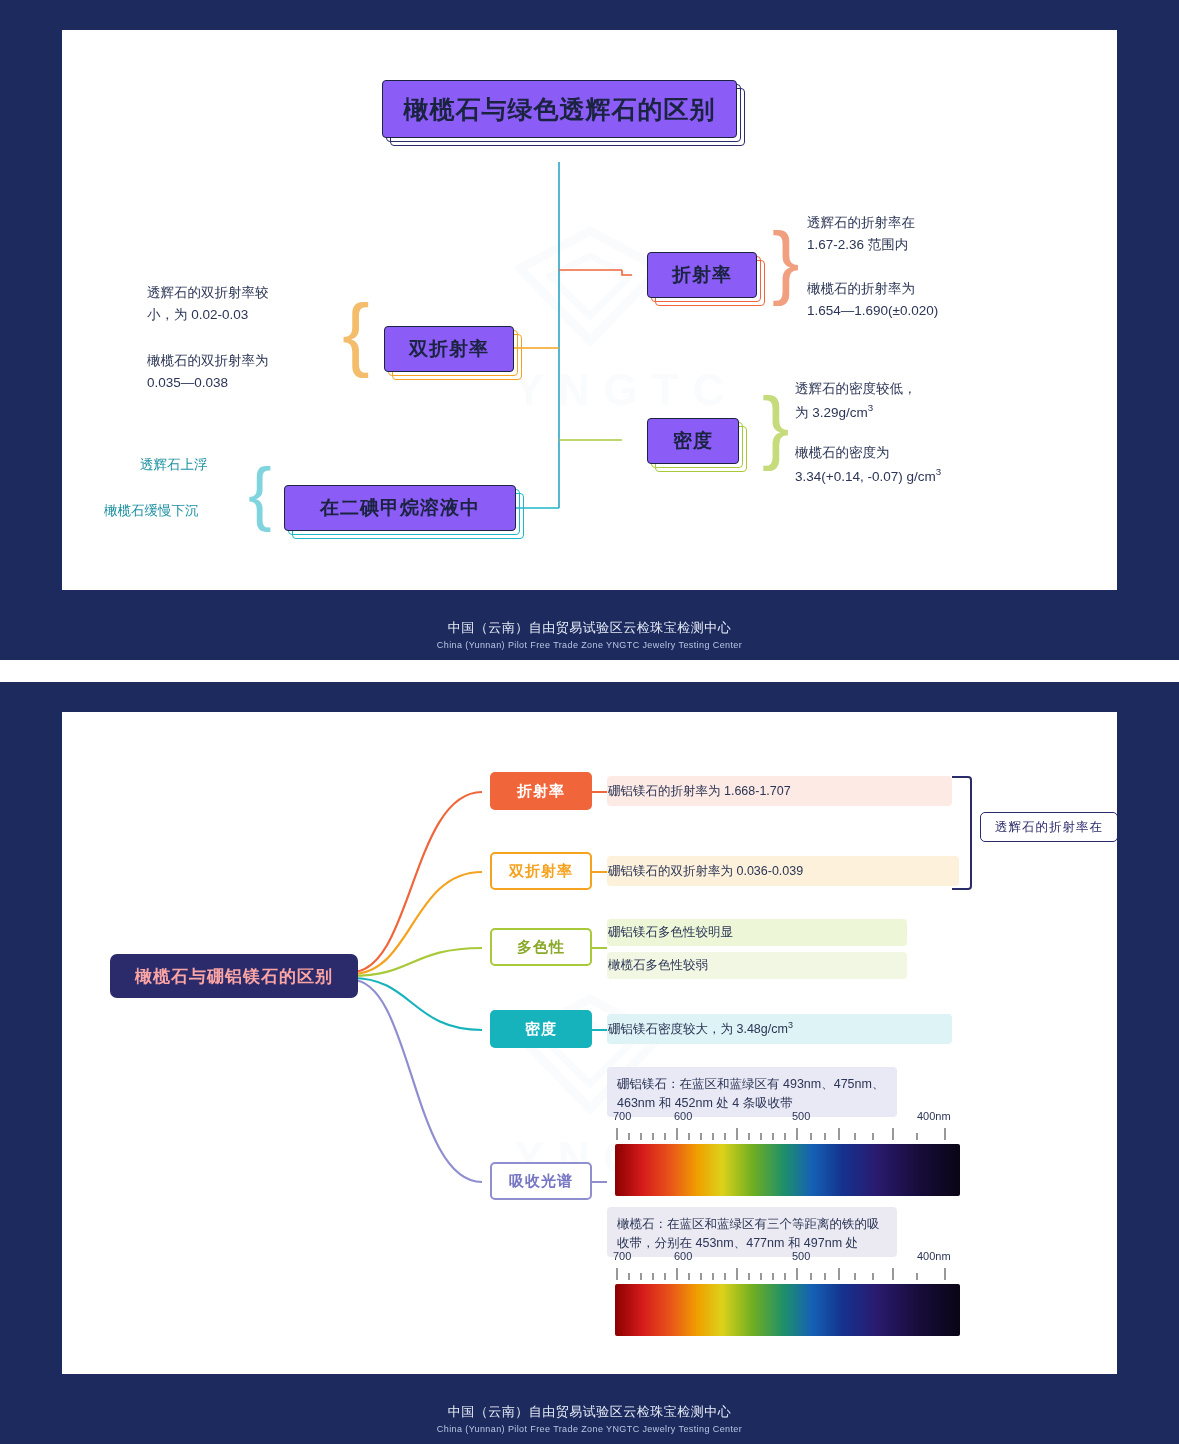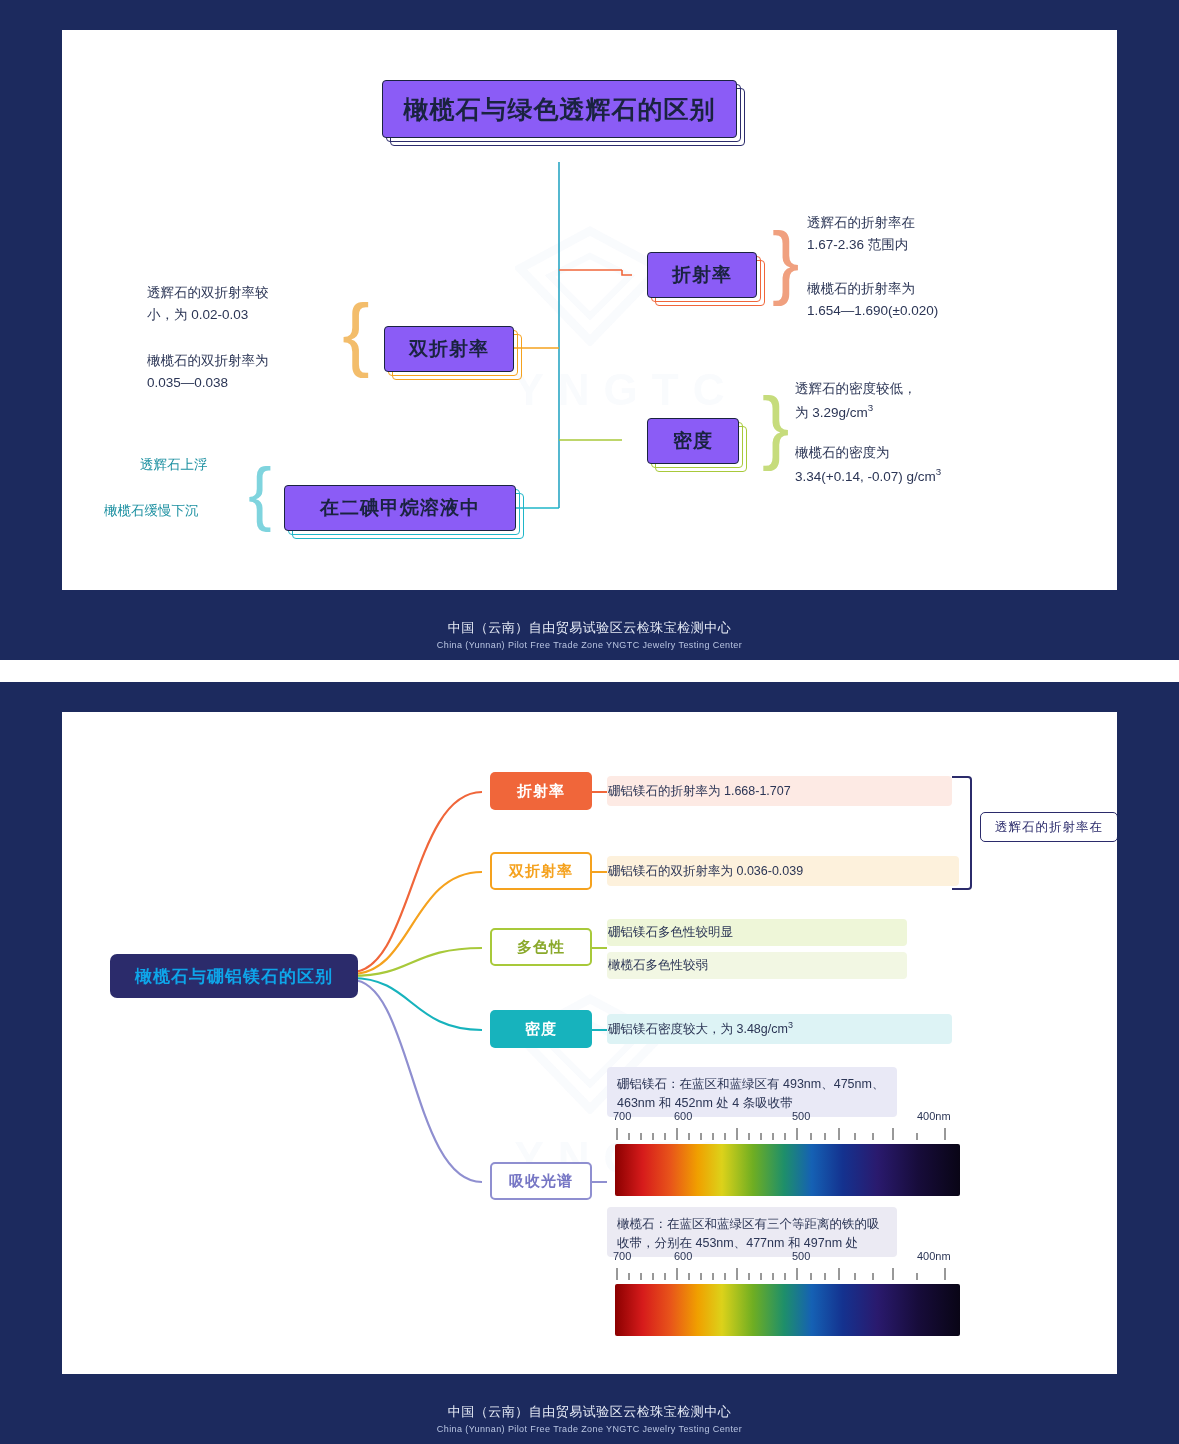--- a/index.html
+++ b/index.html
@@ -32,21 +32,21 @@
   svg.conn{position:absolute;left:0;top:0;overflow:visible;pointer-events:none;}
 
   
   .pill{position:absolute;box-sizing:border-box;border-radius:5px;color:#fff;font-size:15px;font-weight:700;
         display:flex;align-items:center;justify-content:center;letter-spacing:1px;}
   .pill-outline{position:absolute;box-sizing:border-box;border-radius:5px;background:#fff;font-size:15px;font-weight:700;
         display:flex;align-items:center;justify-content:center;letter-spacing:1px;}
   .bar{position:absolute;box-sizing:border-box;border-radius:4px;font-size:12.5px;color:#2b3555;
        display:flex;align-items:center;padding:0 1px;line-height:1.5;}
   .bar.multi{display:block;padding:8px 10px;}
-  .rootnode{position:absolute;box-sizing:border-box;border-radius:7px;background:#2b2b6b;color:#0ea5e9;
+  .rootnode{position:absolute;box-sizing:border-box;border-radius:7px;background:#2b2b6b;color:#fca5a5;
             display:flex;align-items:center;justify-content:center;font-size:17px;font-weight:700;letter-spacing:1px;}
   .tick-row{position:absolute;}
   .spec{position:absolute;border-radius:2px;}
   .sp-label{position:absolute;font-size:11px;color:#2b3555;}
   .bracket{position:absolute;border:2px solid #2b2b6b;border-left:none;border-radius:0 4px 4px 0;}
   .sub{vertical-align:super;font-size:.72em;}
 </style>
 </head>
 <body>
 

